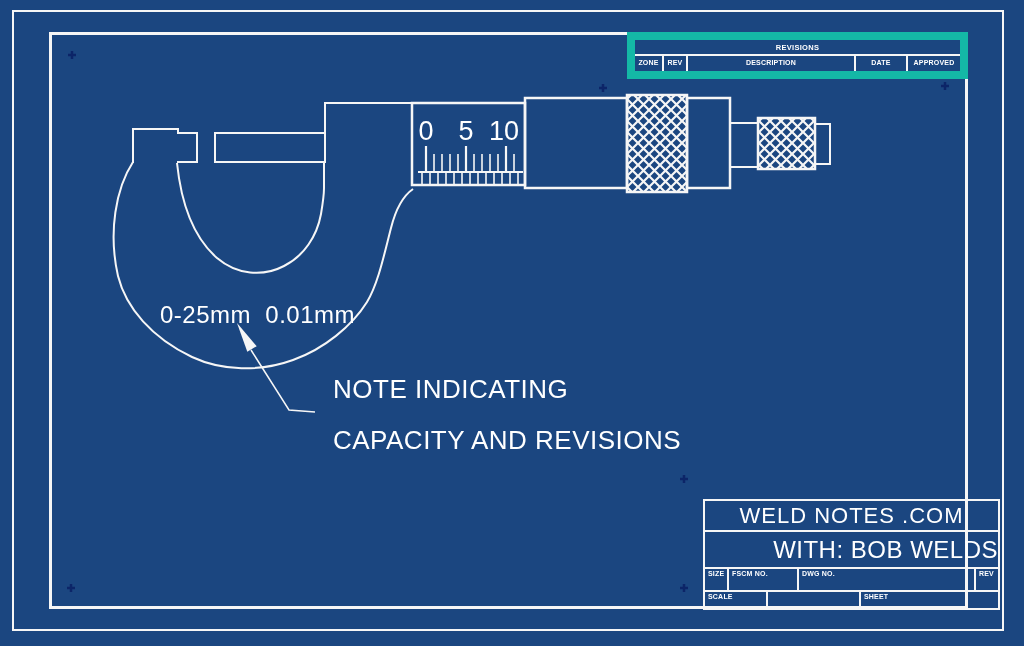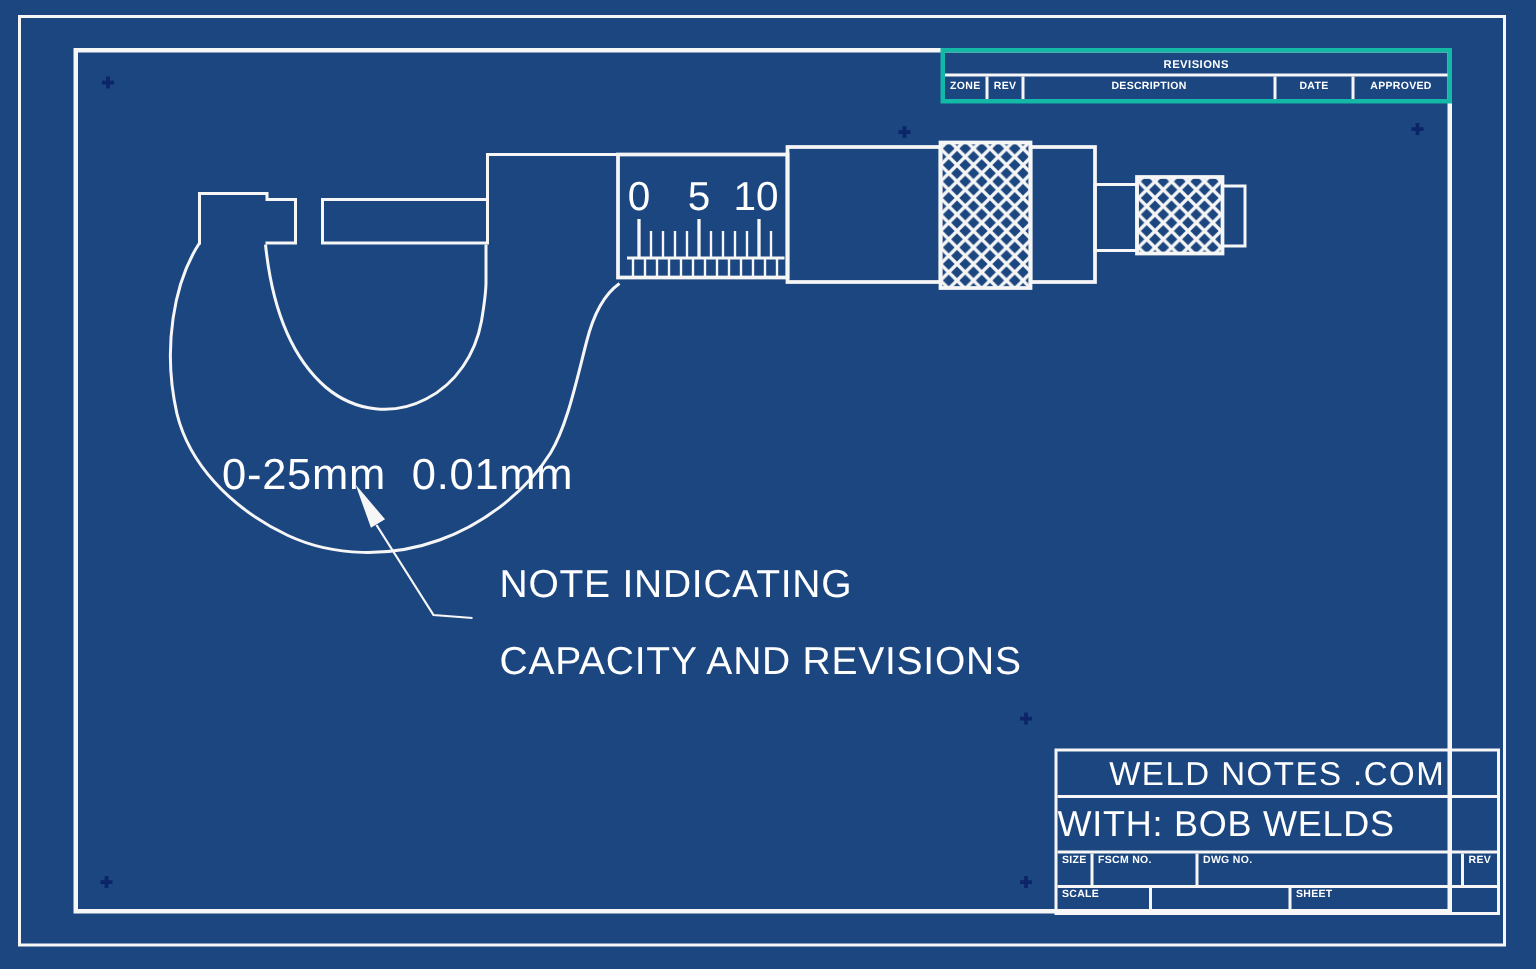--- a/index.html
+++ b/index.html
@@ -19,21 +19,21 @@
     border:2px solid #f6f6f6;
   }
   .inner-border {
     left:49px; top:32px; width:919px; height:577px;
     border:3px solid #f6f6f6;
   }
 
   
   .rev-table {
     left:627px; top:32px; width:341px;
-    border:3px solid #14b8a6;
+    border:8px solid #14b8a6;
     background:transparent;
   }
   .rev-title {
     height:16px; border-bottom:2px solid #f6f6f6;
     font-size:7.5px; font-weight:bold; letter-spacing:.3px;
     text-align:center; padding-top:3px;
   }
   .rev-cols { display:flex; height:15px; }
   .rev-cell {
     font-size:7px; font-weight:bold; letter-spacing:.2px;
@@ -54,42 +54,42 @@
     display:flex; flex-direction:column;
   }
   .tb-company {
     height:31px; border-bottom:2px solid #f6f6f6;
     font-size:22px; letter-spacing:1px;
     text-align:center; line-height:29px;
   }
   .tb-byline {
     height:37px; border-bottom:2px solid #f6f6f6;
     font-size:24px; letter-spacing:.5px;
-    text-align:left; line-height:35px;
+    text-align:right; line-height:35px;
   }
   .tb-row3 { height:23px; border-bottom:2px solid #f6f6f6; display:flex; }
   .tb-row4 { flex:1; display:flex; }
   .tb-cell {
     font-size:7px; font-weight:bold; letter-spacing:.2px;
     padding:1px 0 0 3px;
     border-right:2px solid #f6f6f6;
     overflow:hidden; white-space:nowrap;
   }
   .c-size { width:24px; }
   .c-fscm { width:70px; }
   .c-dwg  { flex:1; }
   .c-rev  { width:22px; border-right:none; }
   .c-scale { width:63px; }
   .c-blank { width:93px; }
   .c-sheet { flex:1; border-right:none; }
 
   
   .capacity-note {
-    left:148px; top:301px;
-    font-size:29px; letter-spacing:.5px;
+    left:160px; top:301px;
+    font-size:24px; letter-spacing:.5px;
     white-space:pre;
   }
   .big-note {
     left:333px; top:364px;
     font-size:26px; line-height:51px;
     letter-spacing:.5px; white-space:nowrap;
   }
   .big-note span { display:block; }
 
   

